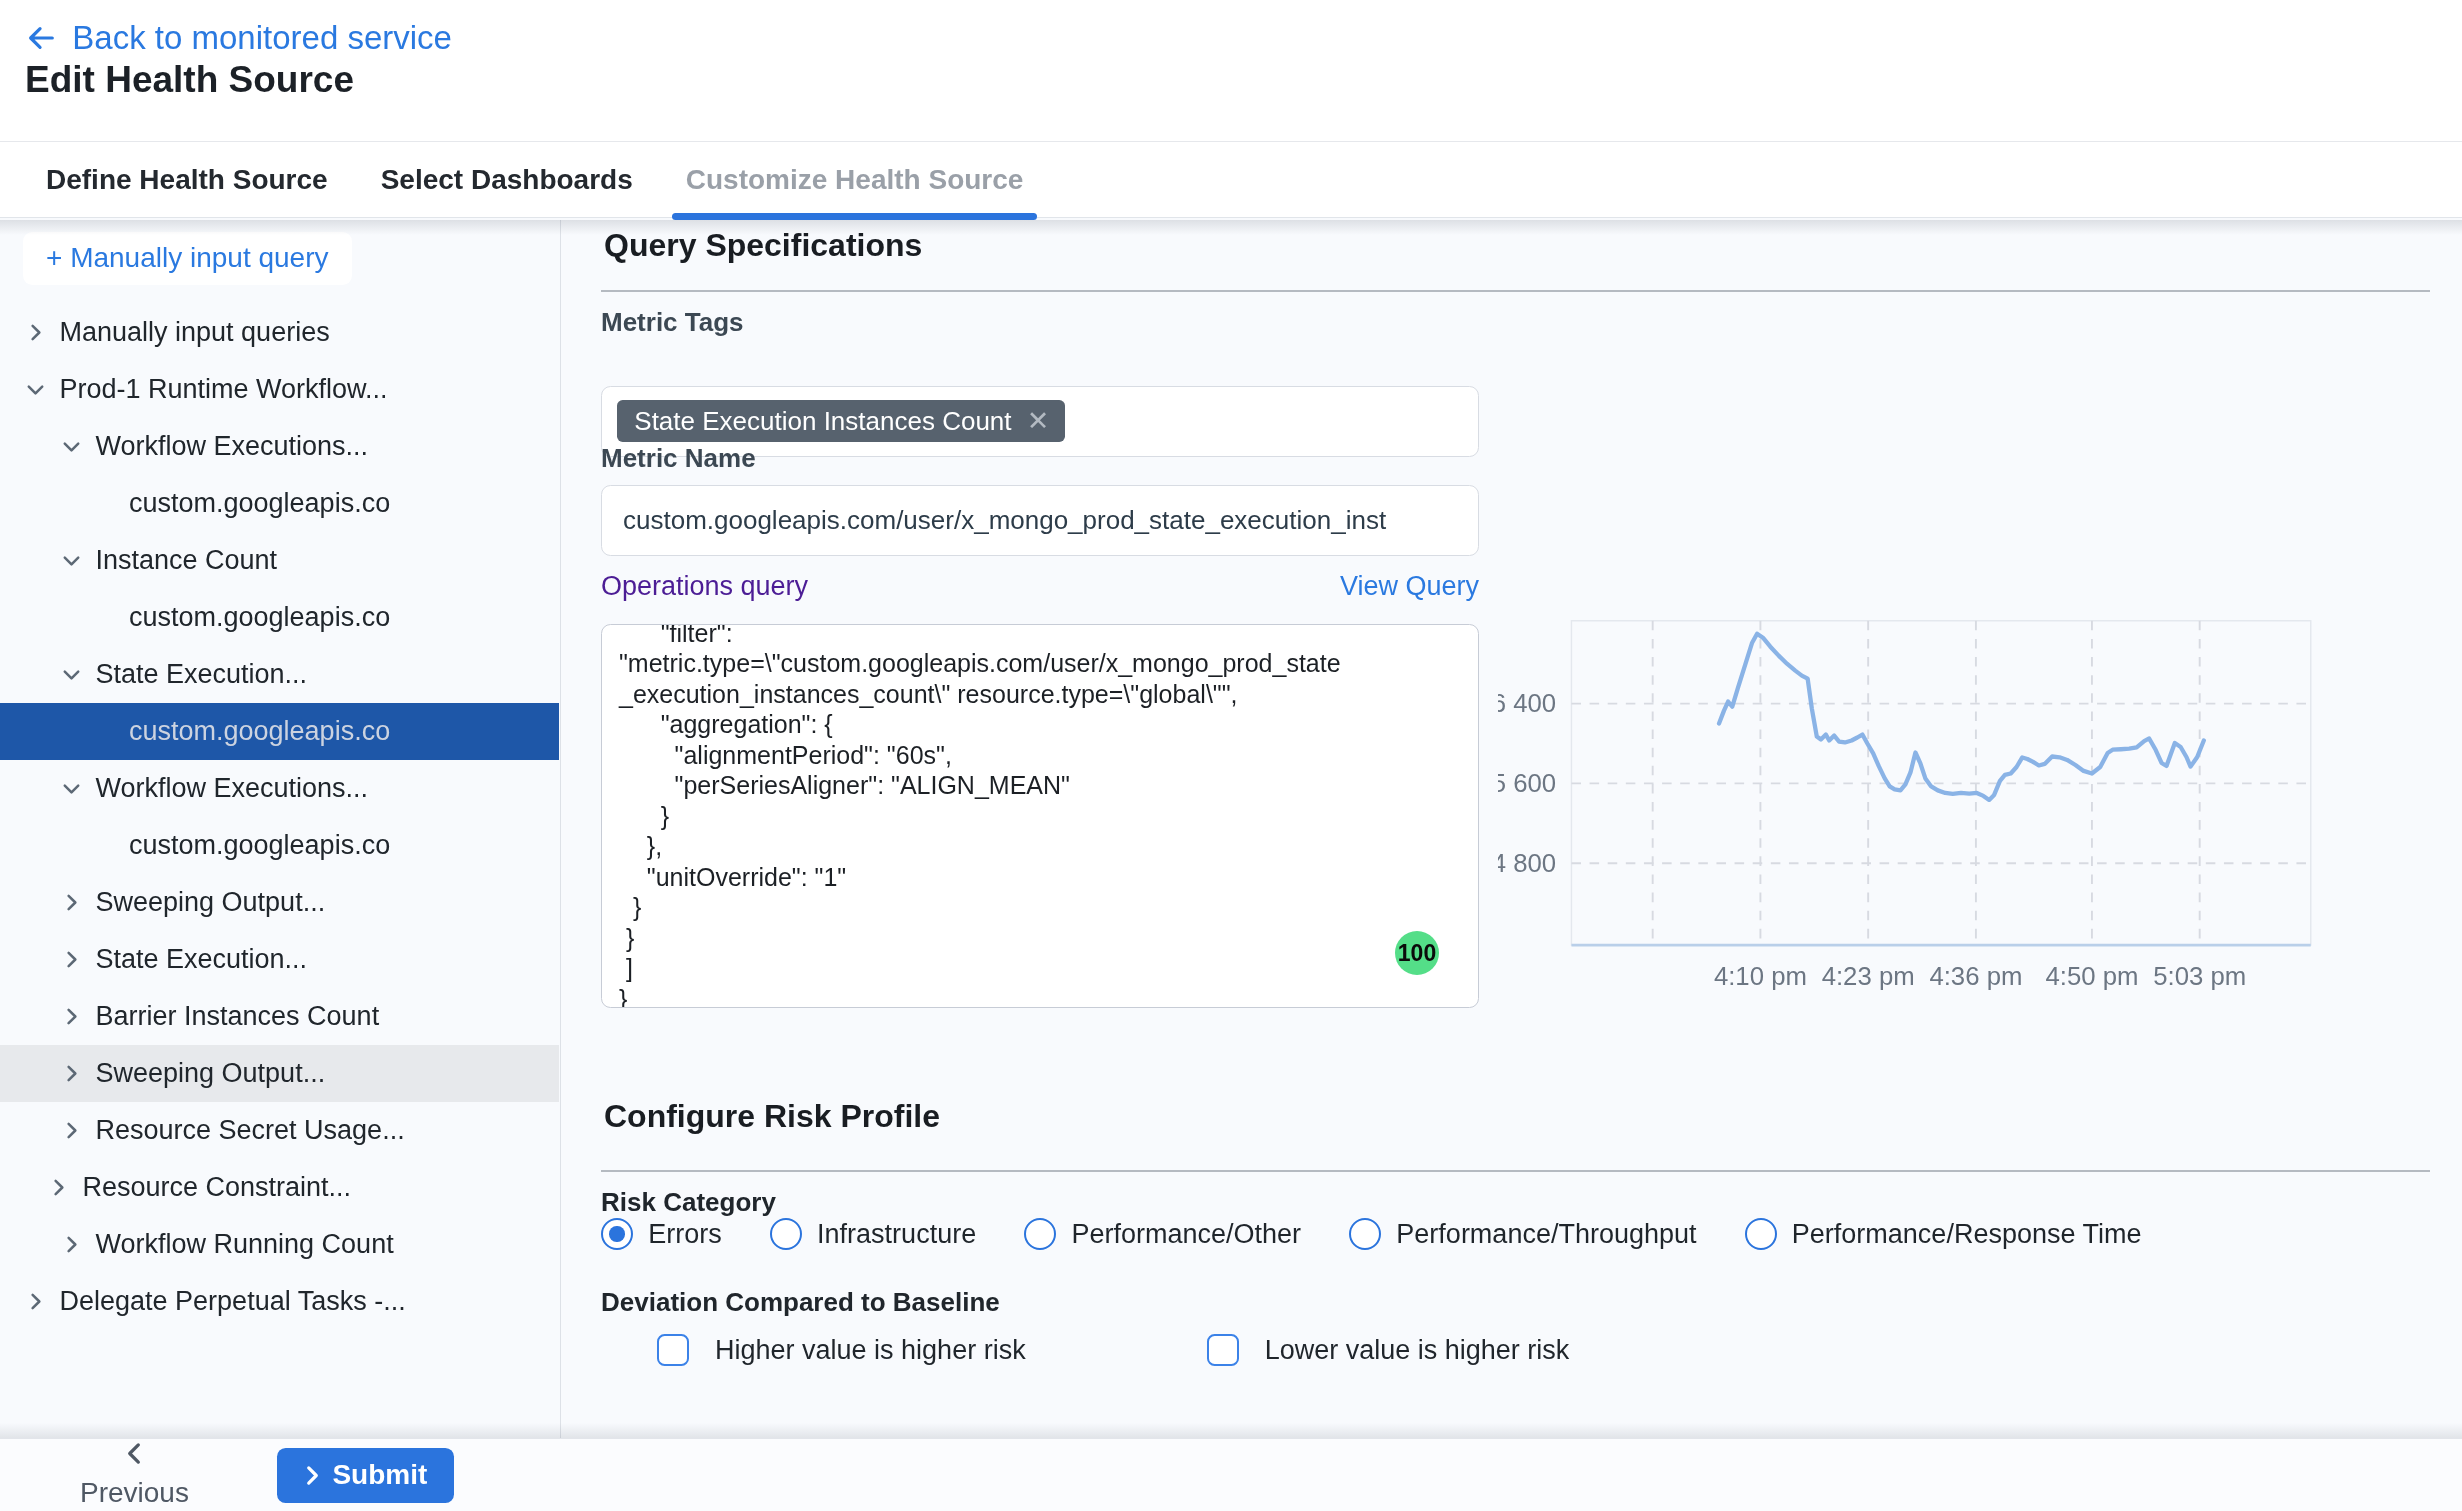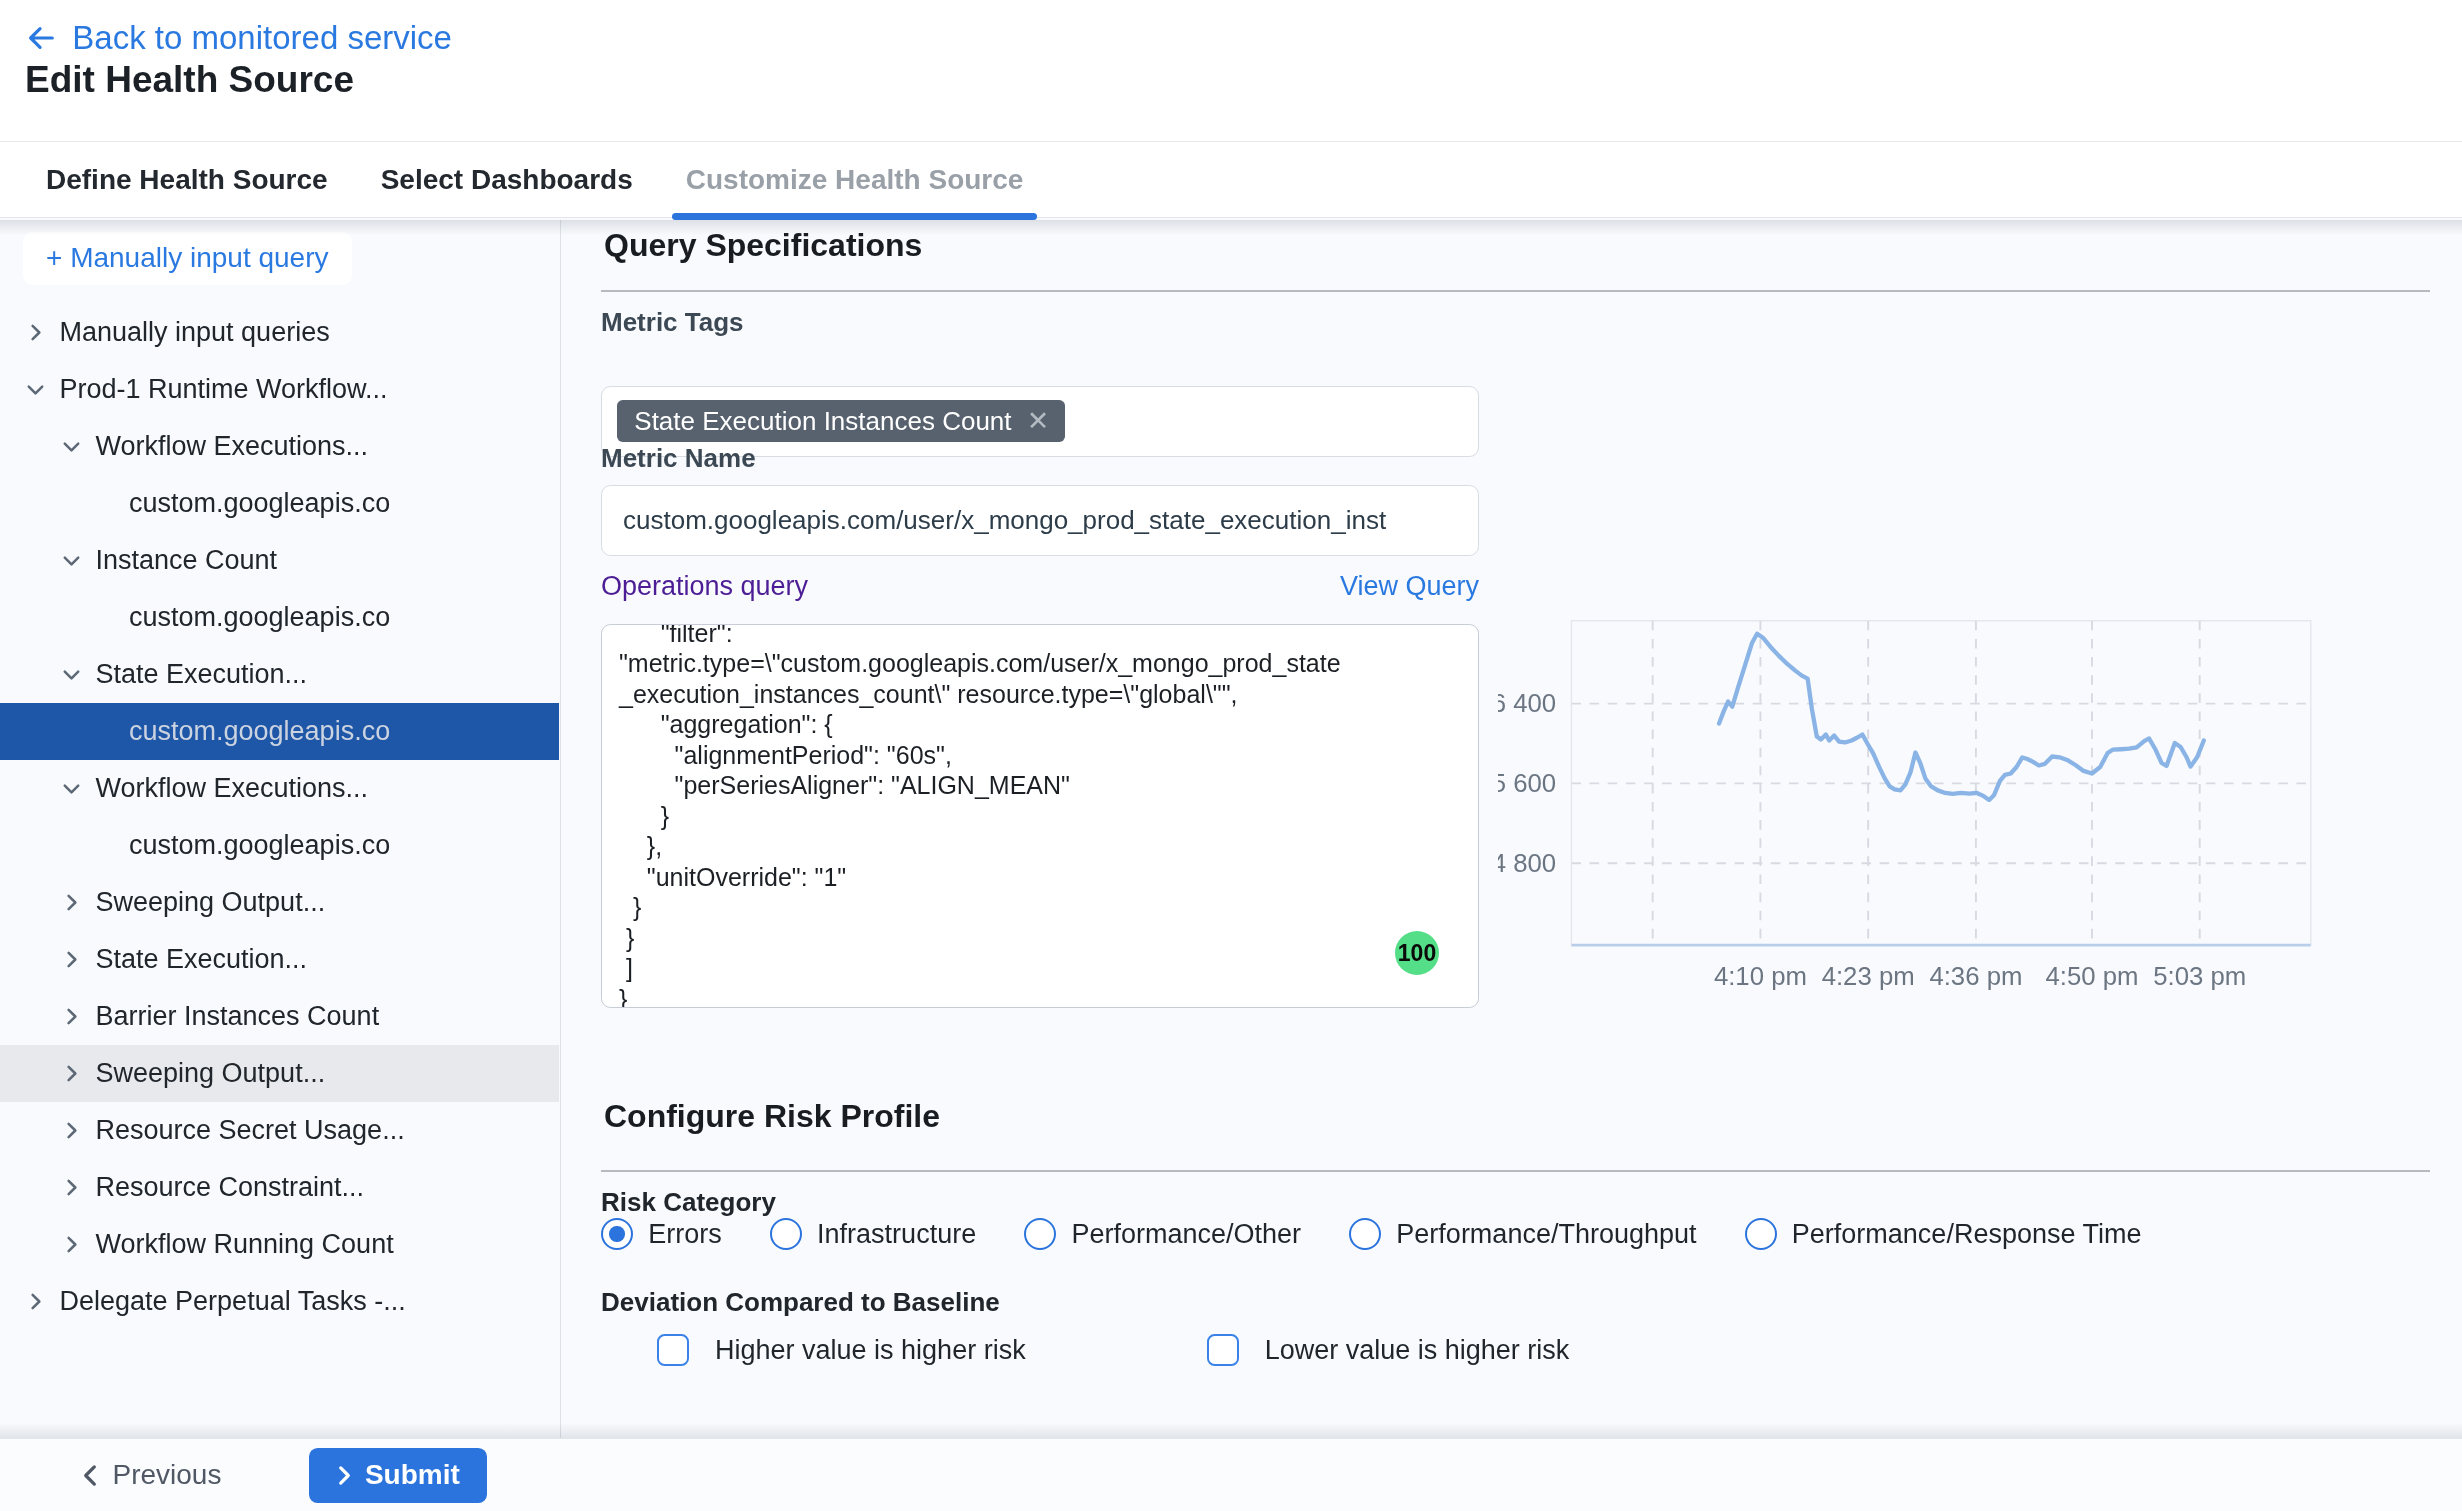--- a/index.html
+++ b/index.html
@@ -67,21 +67,21 @@
   .check-row{position:absolute;left:657px;top:1334px;display:flex;align-items:center;gap:181px;}
   .check-item{display:flex;align-items:center;gap:26px;font-size:27px;color:#1f252b;cursor:pointer;}
   .checkbox{width:32px;height:32px;border-radius:7.6px;border:2.9px solid #3b82e8;background:#fff;
         box-sizing:border-box;flex:0 0 32px;}
   
   .footer-shadow{position:absolute;left:0;right:0;top:1423px;height:15.3px;pointer-events:none;
         background:linear-gradient(to top,rgba(25,35,55,.10),rgba(25,35,55,0));}
   .footer{position:absolute;left:0;right:0;top:1438px;height:73px;background:#fbfcfe;
         border-top:1px solid #e2e5ea;display:flex;align-items:center;padding-left:80px;
         gap:88px;box-sizing:border-box;}
-  .prev-btn{display:flex;align-items:center;gap:11.5px;font-size:28px;color:#4f5864;cursor:pointer;}
+  .prev-btn{display:flex;align-items:center;gap:11.5px;font-size:28px;color:#4f5864;cursor:pointer;flex-direction:column;}
   .submit-btn{display:flex;align-items:center;gap:11.5px;background:var(--primary-blue);
         color:#fff;font-size:28px;font-weight:600;border:none;border-radius:8.6px;
         height:55px;padding:0 27px;cursor:pointer;}
   svg{display:block;}
   text{font-family:"Liberation Sans",sans-serif;}
 </style>
 </head>
 <body>
 
 <div class="app" style="--primary-blue: #2b74dd; --link-blue: #2a79e0; --selected-row: #1e57a8; --chip-bg: #57626e; --badge-green: #54de88; --line-blue: #8ab3e6;">
@@ -201,21 +201,21 @@
           <span>Sweeping Output...</span>
         </div>
         <div class="tree-row" style="padding-left: 59px;">
           <span class="chev">
             <svg width="25" height="25" viewBox="0 0 26 26">
               <path d="M10 6 L17 13 L10 20" fill="none" stroke="#5c6875" stroke-width="2.6" stroke-linecap="round" stroke-linejoin="round"></path>
             </svg>
           </span>
           <span>Resource Secret Usage...</span>
         </div>
-        <div class="tree-row" style="padding-left: 59px;">
+        <div class="tree-row" style="padding-left: 46px;">
           <span class="chev">
             <svg width="25" height="25" viewBox="0 0 26 26">
               <path d="M10 6 L17 13 L10 20" fill="none" stroke="#5c6875" stroke-width="2.6" stroke-linecap="round" stroke-linejoin="round"></path>
             </svg>
           </span>
           <span>Resource Constraint...</span>
         </div>
         <div class="tree-row" style="padding-left: 59px;">
           <span class="chev">
             <svg width="25" height="25" viewBox="0 0 26 26">

